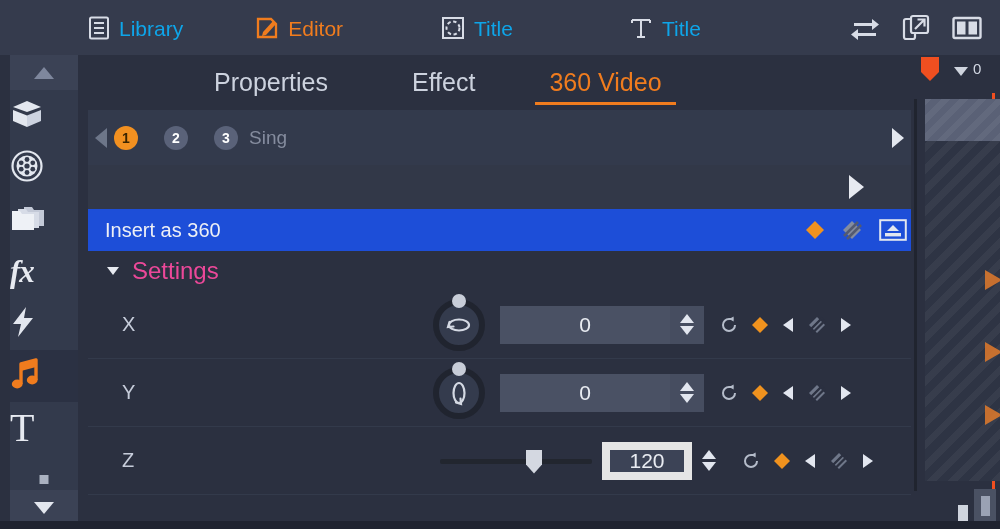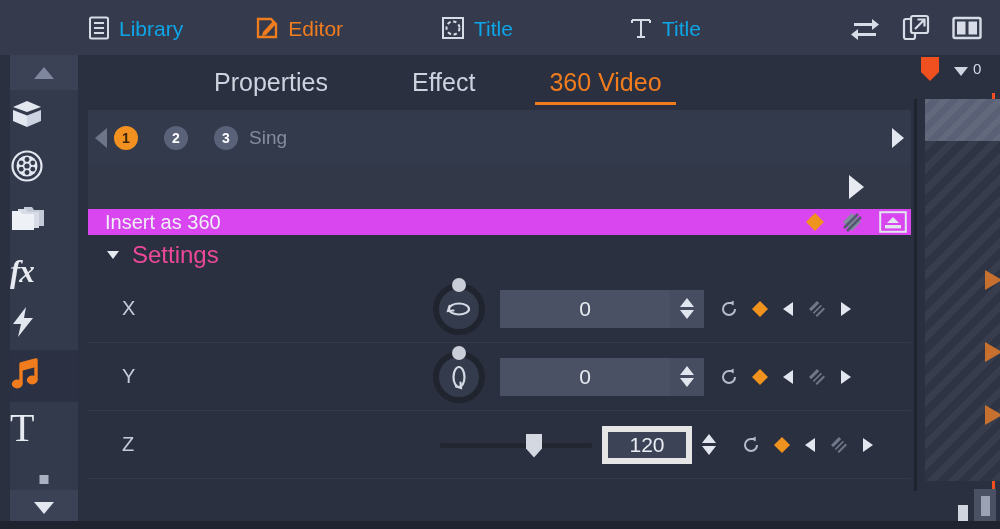--- a/index.html
+++ b/index.html
@@ -112,22 +112,22 @@
   .playrow {
     position:relative; width:100%; height:44px;
     background:#323848;
     display:flex; align-items:center; justify-content:flex-end;
     padding-right:45px;
   }
   .play-btn { cursor:pointer; display:flex; align-items:center; }
 
   
   .insertrow {
-    position:relative; width:100%; height:26px;
-    background:#d946ef;
+    position:relative; width:100%; height:42px;
+    background:#1d4ed8;
     display:flex; align-items:center;
     padding:0 4px 0 17px;
   }
   .insert-label { font-size:20px; color:#eef0f5; }
   .insert-icons { margin-left:auto; display:flex; align-items:center; gap:16px; }
   .ic-btn { cursor:pointer; display:flex; align-items:center; justify-content:center; }
 
   
   .settings {
     position:relative; width:100%;
@@ -172,21 +172,21 @@
     position:absolute; left:86px; top:9px; width:16px; height:24px;
     background:#d4d8e1;
   }
 
   
   .numfield {
     width:170px; height:38px; background:#4a5164;
     display:flex; align-items:center; justify-content:center;
     font-size:21px; color:#e9ecf2; cursor:text;
   }
-  .numfield.focused { width:90px; border:6px solid #e5e5e5; background:#3c4356; }
+  .numfield.focused { width:90px; border:8px solid #e5e5e5; background:#3c4356; }
   .spinner {
     width:34px; height:38px; background:#464d60;
     display:flex; flex-direction:column; align-items:center; justify-content:center;
     gap:2px; cursor:pointer;
   }
   .spinner.plain { background:transparent; }
   .kf-icons { display:flex; align-items:center; gap:13px; margin-left:16px; }
 
   
   .timeline {

